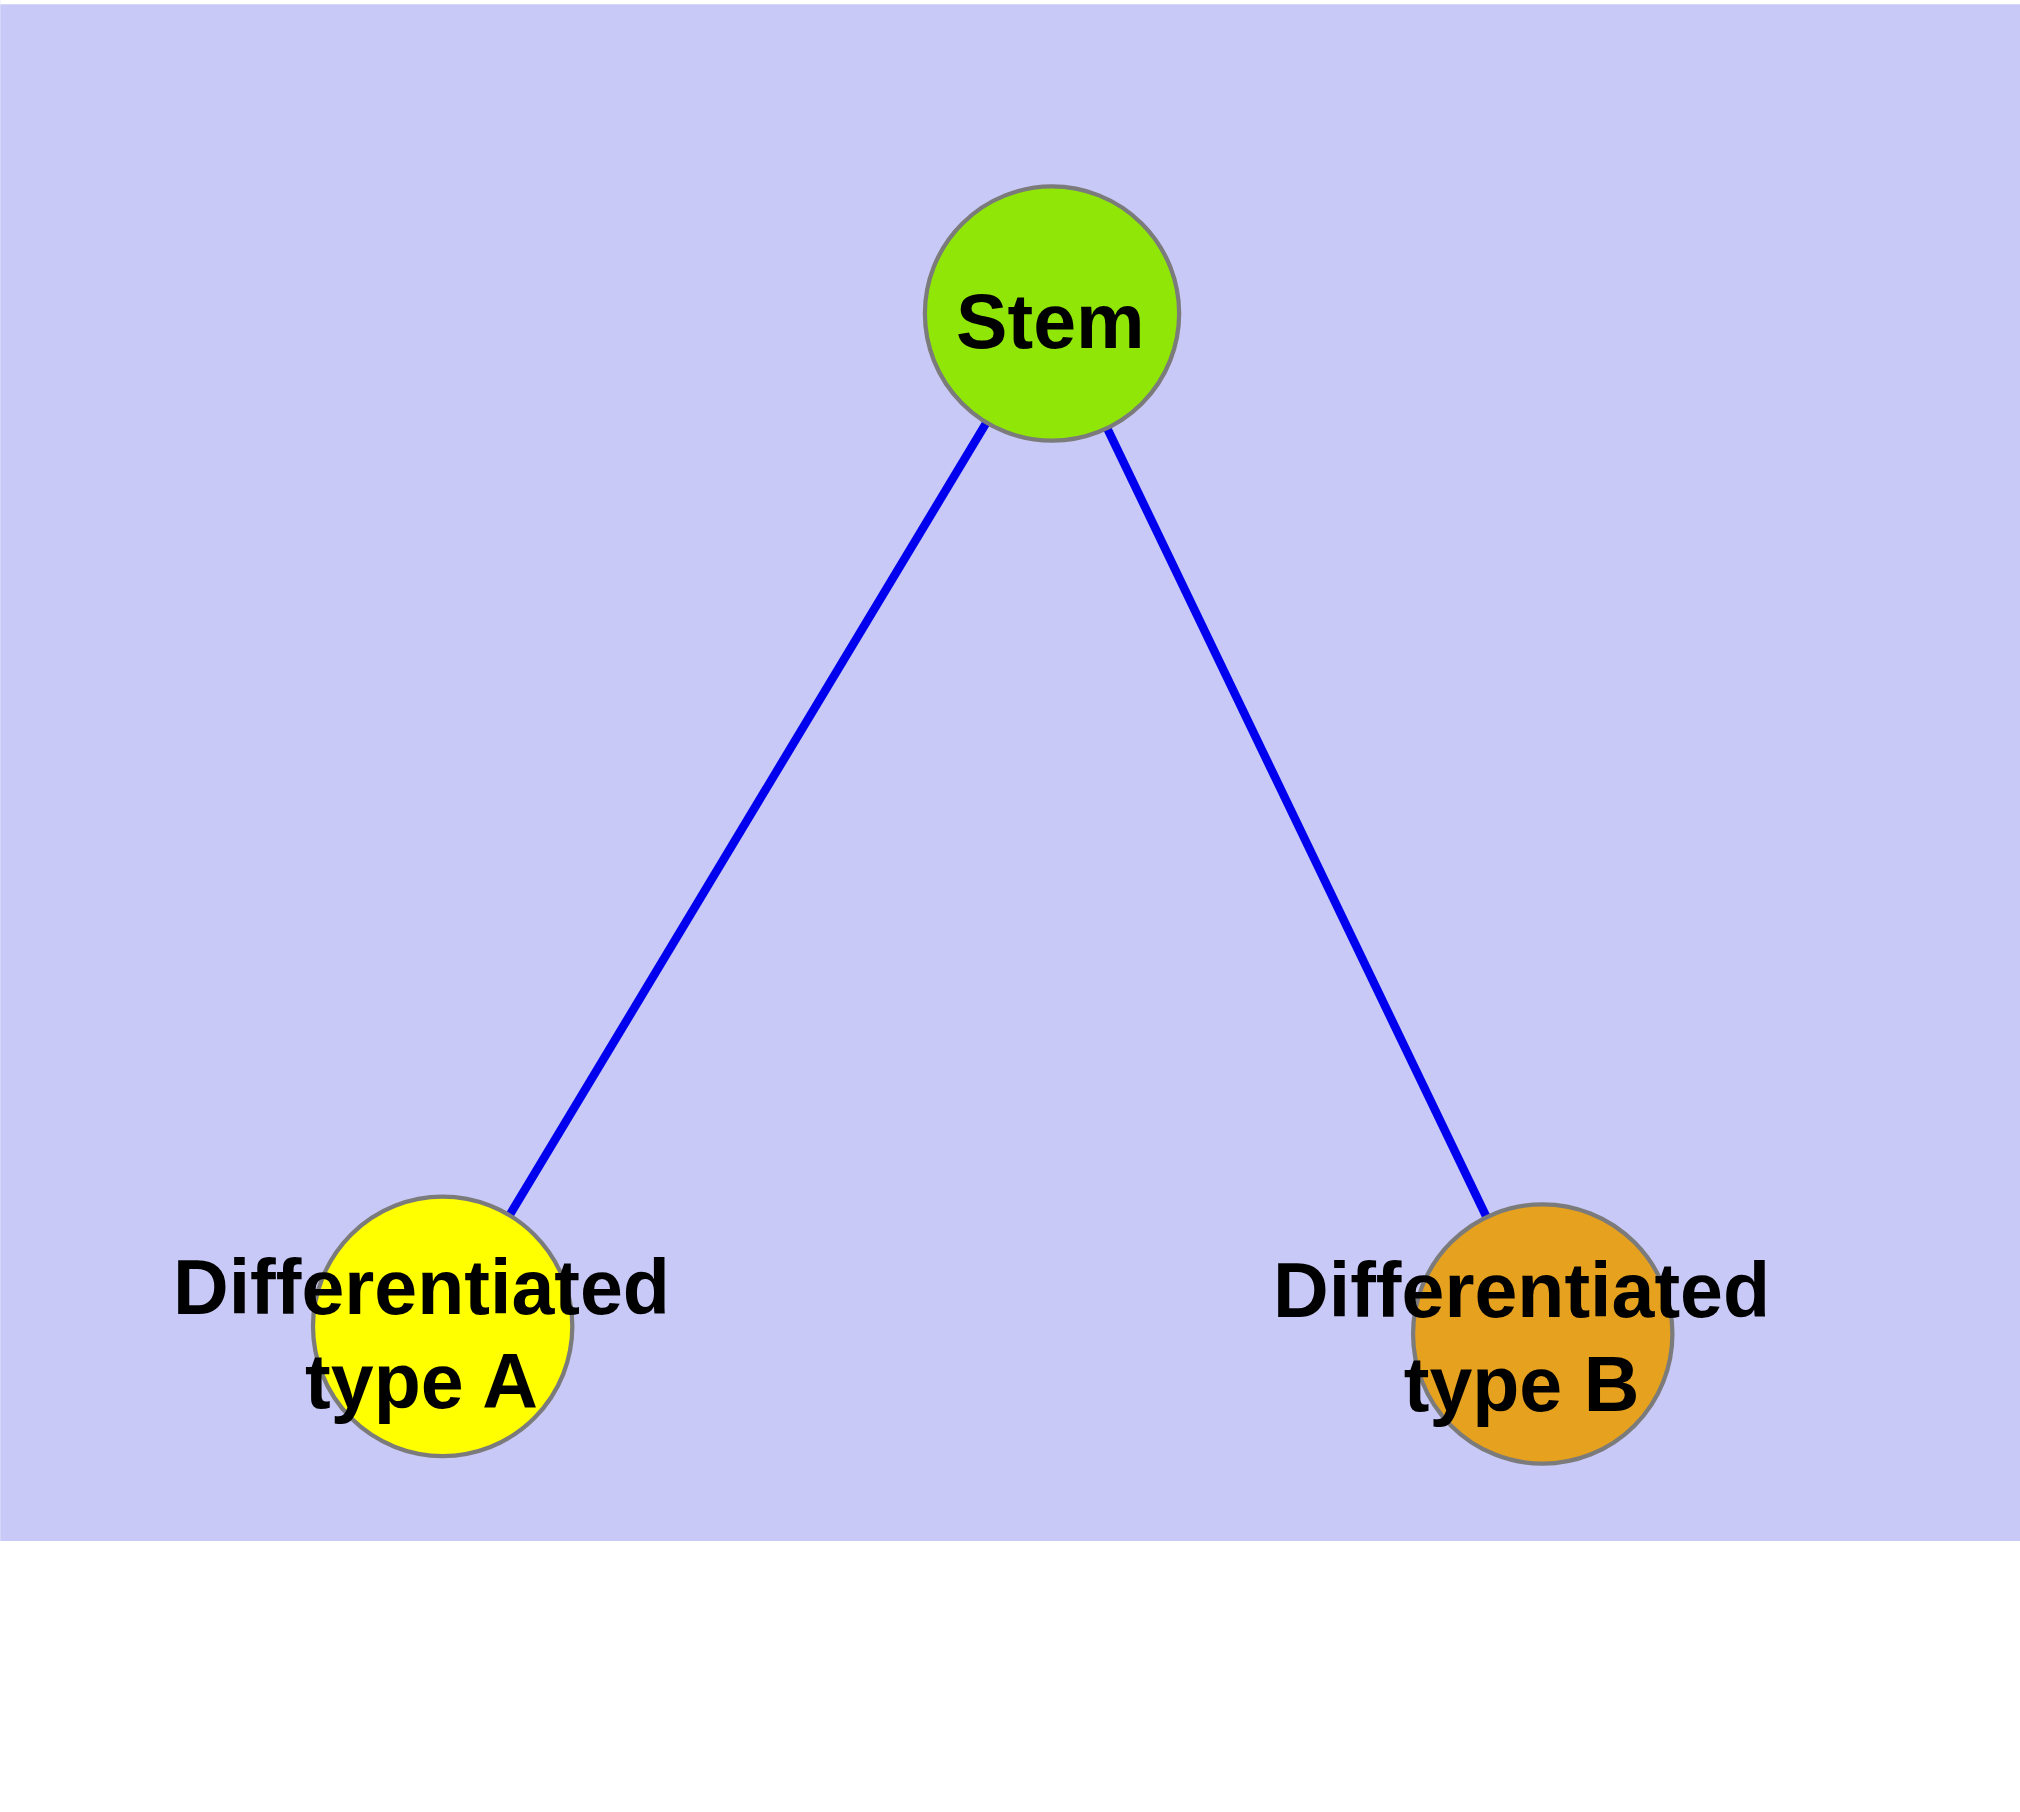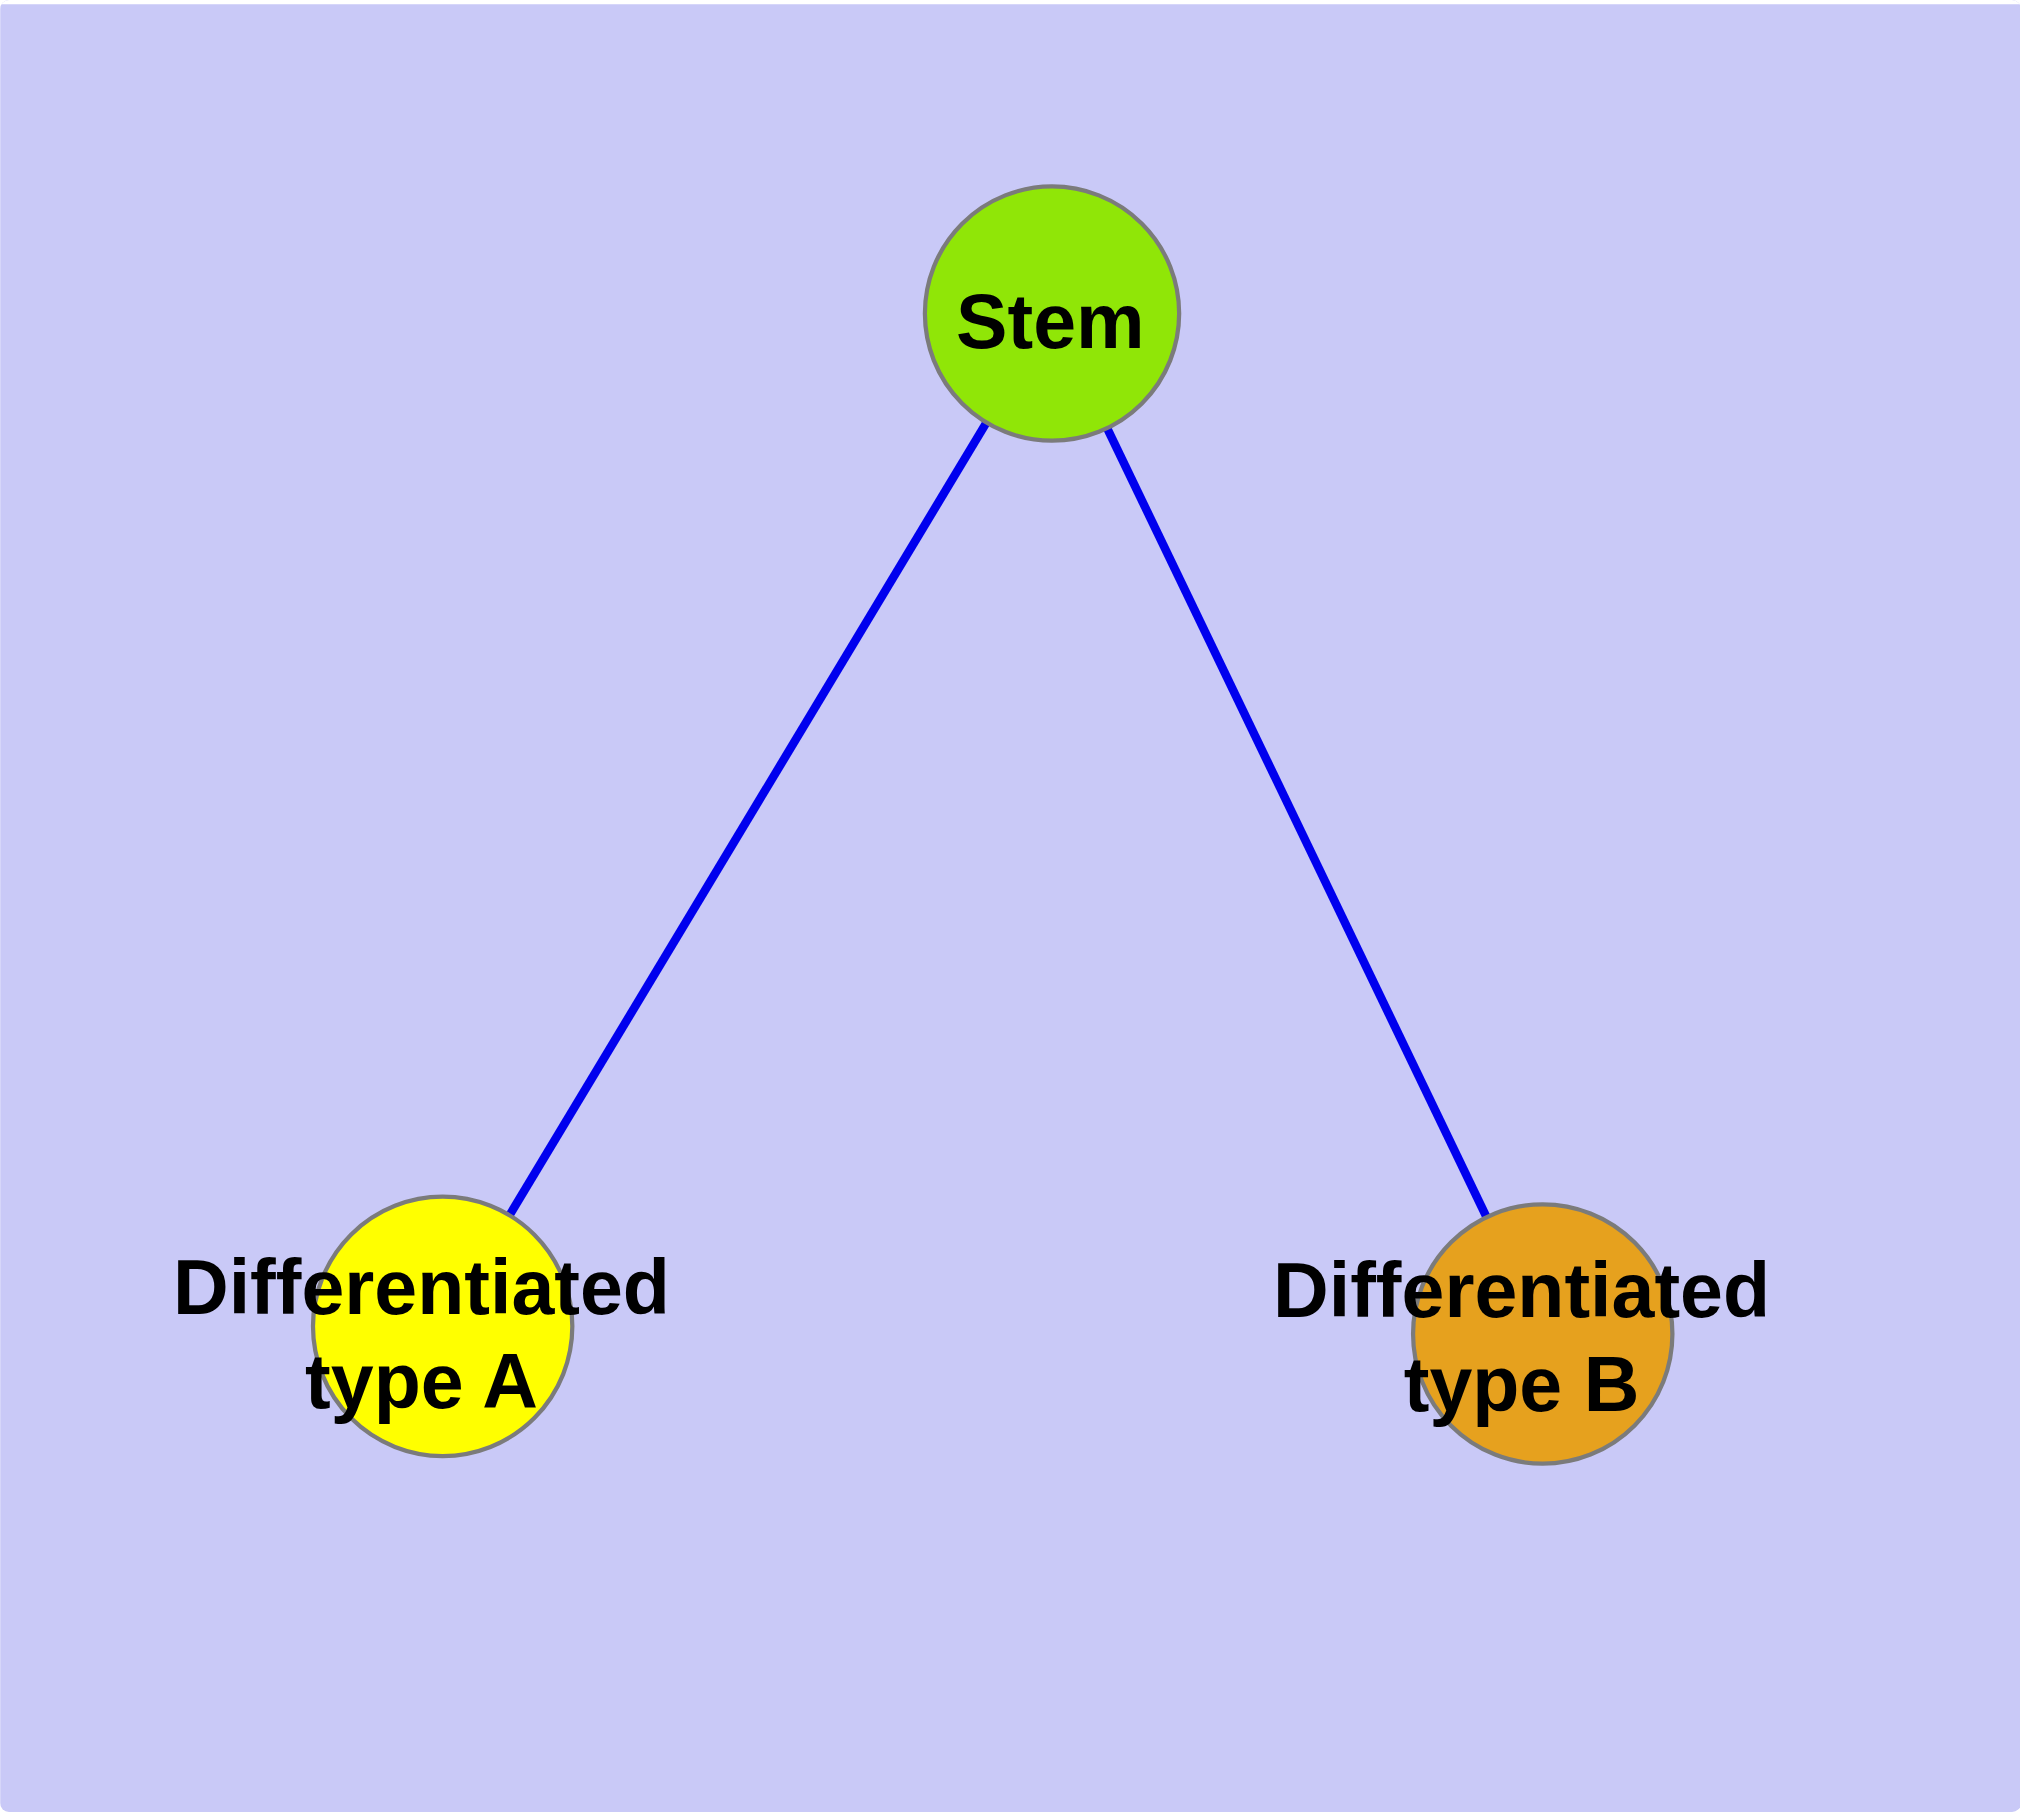--- a/index.html
+++ b/index.html
@@ -3,23 +3,22 @@
 <meta charset="utf-8">
 <style>
   html, body {
     margin: 0;
     padding: 0;
     background: #ffffff;
   }
   .stage {
     position: relative;
     width: 2021px;
-    height: 1812px;
+    height: 1541px;
     overflow: hidden;
-    border-radius: 9px;
   }
   .stage svg {
     display: block;
     width: 2021px;
     height: 1812px;
   }
   .edge {
     stroke-linecap: butt;
   }
   .node {

